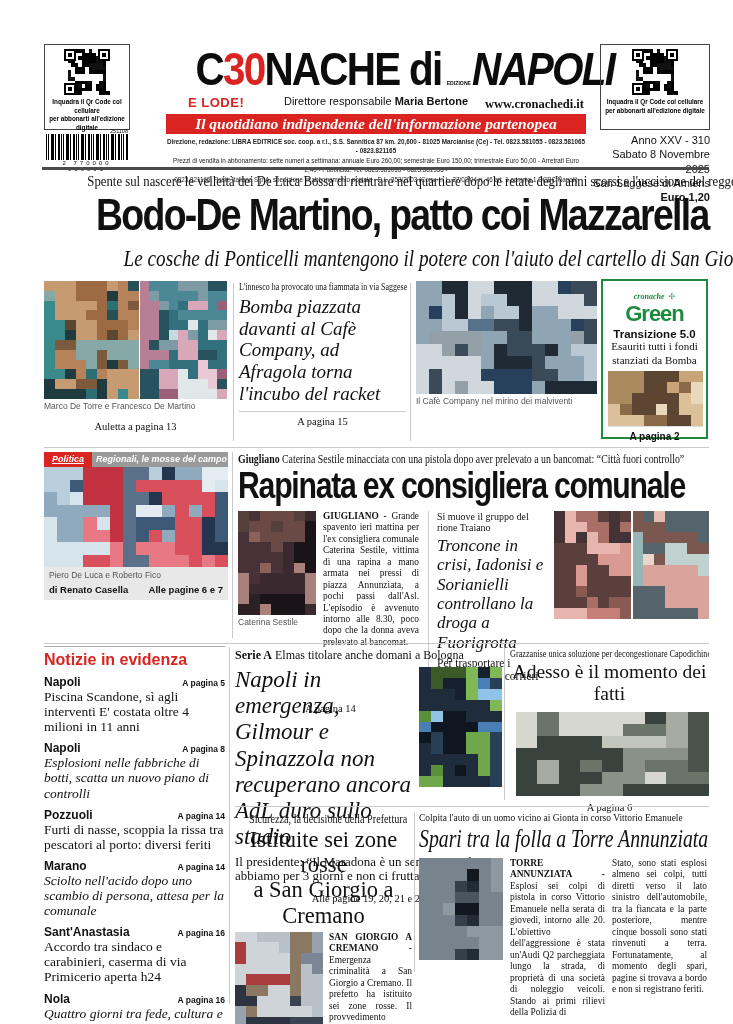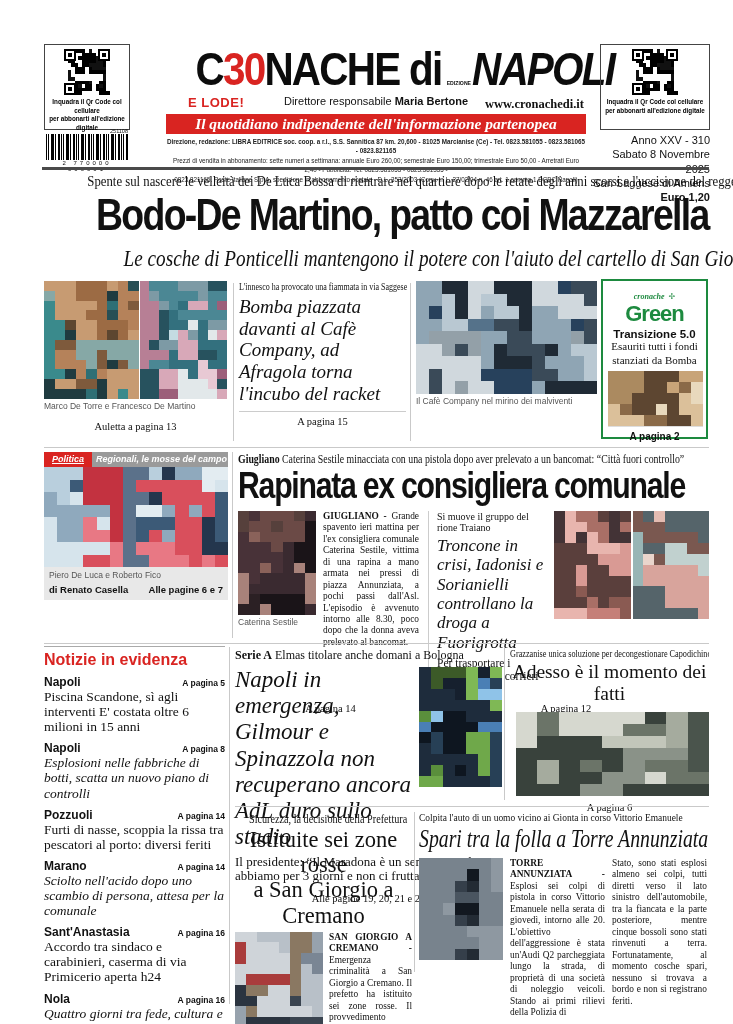--- a/index.html
+++ b/index.html
@@ -1275,33 +1275,32 @@
               <i style="background: rgb(85, 100, 106);"></i>
               <i style="background: rgb(85, 100, 106);"></i>
               <i style="background: rgb(85, 100, 106);"></i>
               <i style="background: rgb(216, 164, 156);"></i>
             </div>
         </div>
       </div>
     </div>
     <div style="display:flex;margin-top:6px;">
       <div class="pref" style="width:185px;">A pagina 14</div>
-      <div class="pref" style="flex:1;">A pagina 12</div>
     </div>
   </div>
   <div class="hdiv" style="left:44px;top:643px;width:665px;"></div>
 
   <div class="abs" style="left:44px;top:649px;width:181px;">
     <div class="shead">Notizie in evidenza</div>
     <div class="sitem">
       <div class="srow">
           <span class="scity">Napoli</span>
           <span class="spage">A pagina 5</span>
         </div>
-      <div class="stitle">Piscina Scandone, sì agli interventi E' costata oltre 6 milioni in 15 anni</div>
+      <div class="stitle">Piscina Scandone, sì agli interventi E' costata oltre 4 milioni in 11 anni</div>
     </div>
     <div class="sitem it">
       <div class="srow">
           <span class="scity">Napoli</span>
           <span class="spage">A pagina 8</span>
         </div>
       <div class="stitle">Esplosioni nelle fabbriche di botti, scatta un nuovo piano di controlli</div>
     </div>
     <div class="sitem">
       <div class="srow">
@@ -1663,19 +1662,19 @@
           <i style="background: rgb(53, 63, 74);"></i>
           <i style="background: rgb(35, 43, 52);"></i>
           <i style="background: rgb(142, 152, 161);"></i>
           <i style="background: rgb(142, 152, 161);"></i>
         </div>
       <div class="body" style="width:95px;margin-left:7px;">
         <b>TORRE ANNUNZIATA -</b>
         <span>Esplosi sei colpi di pistola in corso Vittorio Emanuele nella serata di giovedì, intorno alle 20. L'obiettivo dell'aggressione è stata un'Audi Q2 parcheggiata lungo la strada, di proprietà di una società di noleggio veicoli. Stando ai primi rilievi della Polizia di</span>
       </div>
       <div class="body" style="width:95px;margin-left:7px;">
-        <span>Stato, sono stati esplosi almeno sei colpi, tutti diretti verso il lato sinistro dell'automobile, tra la fiancata e la parte posteriore, mentre cinque bossoli sono stati rinvenuti a terra. Fortunatamente, al momento cosche spari, nessuno si trovava a bordo e non si registrano feriti.</span>
+        <span>Stato, sono stati esplosi almeno sei colpi, tutti diretti verso il lato sinistro dell'automobile, tra la fiancata e la parte posteriore, mentre cinque bossoli sono stati rinvenuti a terra. Fortunatamente, al momento degli spari, pagine si trovava a bordo e non si registrano feriti.</span>
       </div>
     </div>
 
   </div>
 
 </div>
 
 </body></html>

